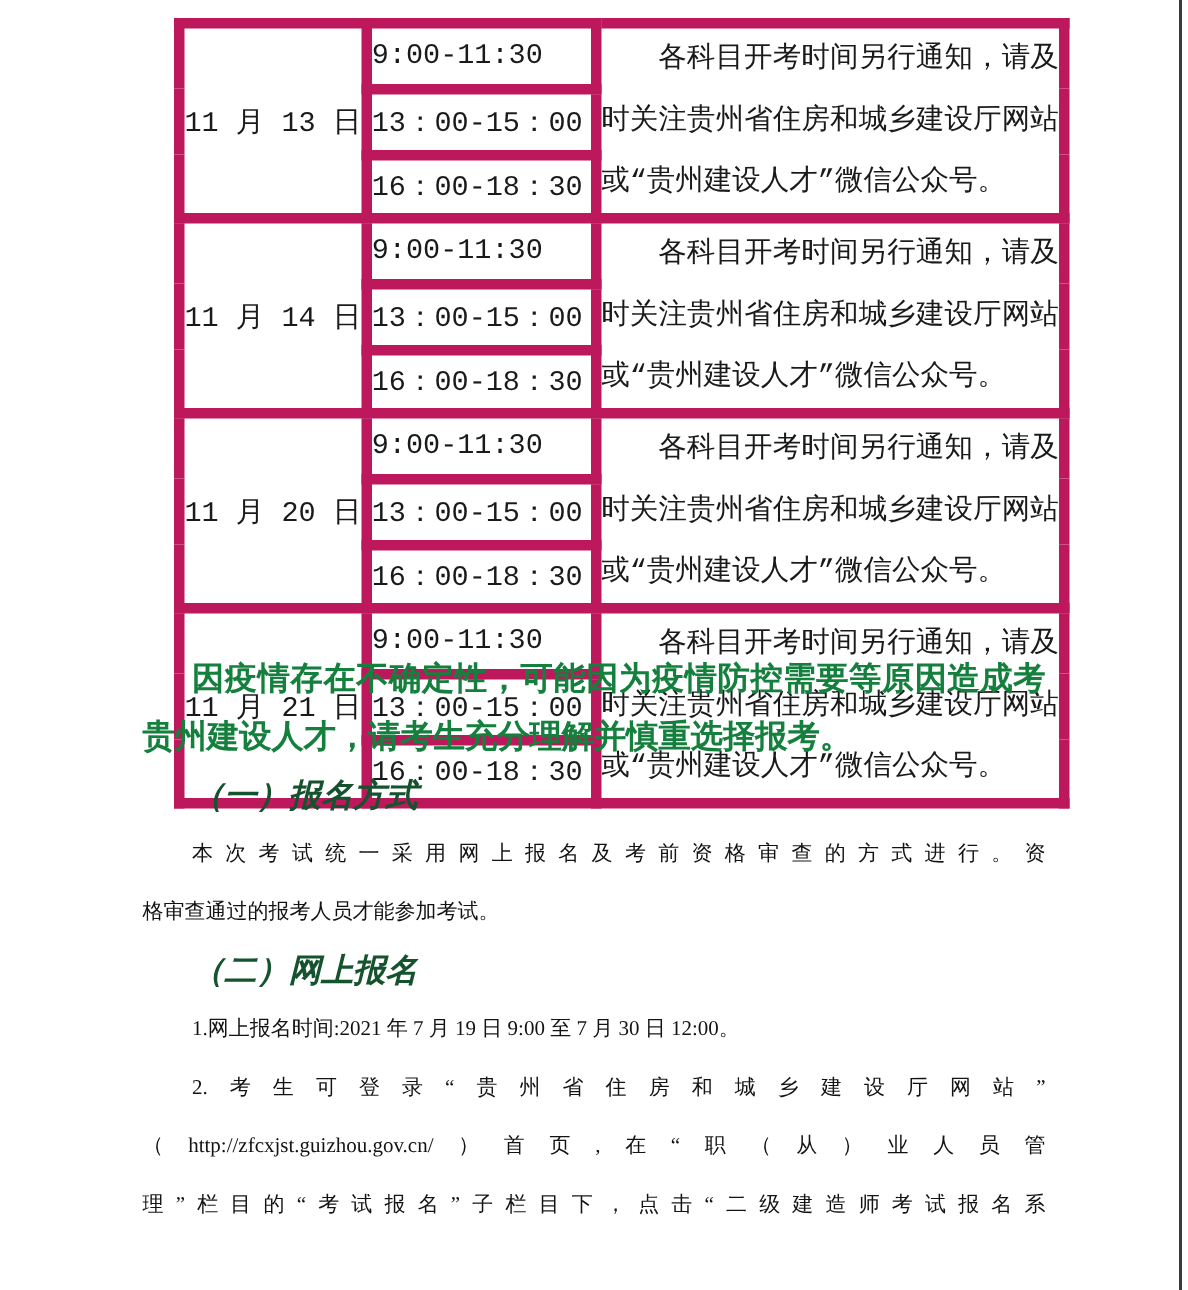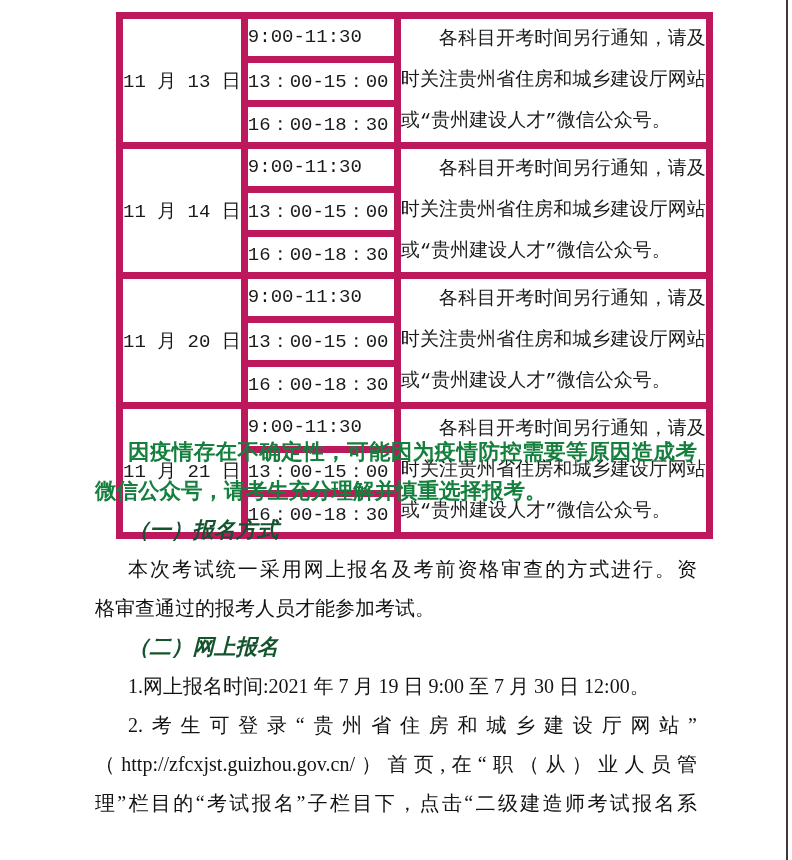--- a/index.html
+++ b/index.html
@@ -70,21 +70,21 @@
   }
   .line.j { white-space: normal; text-align: justify; text-align-last: justify; }
   .b {
     font-family: "Liberation Sans", "DejaVu Sans", sans-serif;
     font-weight: 700;
     font-size: 21.5px;
     color: #15803d;
   }
   .s {
     font-family: "Liberation Serif", "DejaVu Serif", serif;
-    font-size: 20px;
+    font-size: 14px;
     color: #131313;
   }
   .k {
     font-family: "Liberation Serif", "DejaVu Serif", serif;
     font-style: italic;
     font-size: 21.5px;
     color: #14532d;
     font-weight: bold;
   }
   .ind { text-indent: 33px; }
@@ -151,21 +151,21 @@
           <td class="time">13：00-15：00</td>
         </tr>
       <tr class="r3">
           <td class="time">16：00-18：30</td>
         </tr>
     </tbody>
   </table>
 
   <div class="content">
     <div class="line b ind j">因疫情存在不确定性，可能因为疫情防控需要等原因造成考</div>
-    <div class="line b">微信公众号，请考生充分理解并慎重选择报考。</div>
+    <div class="line b">贵州建设人才，请考生充分理解并慎重选择报考。</div>
     <div class="line k ind">（一）报名方式</div>
     <div class="line s ind j">本次考试统一采用网上报名及考前资格审查的方式进行。资</div>
     <div class="line s">格审查通过的报考人员才能参加考试。</div>
     <div class="line k ind">（二）网上报名</div>
     <div class="line s ind">1.网上报名时间:2021 年 7 月 19 日 9:00 至 7 月 30 日 12:00。</div>
     <div class="line s ind j">2.考生可登录“贵州省住房和城乡建设厅网站”</div>
     <div class="line s j">（http://zfcxjst.guizhou.gov.cn/）首页,在“职（从）业人员管</div>
     <div class="line s j">理”栏目的“考试报名”子栏目下，点击“二级建造师考试报名系</div>
   </div>
 

